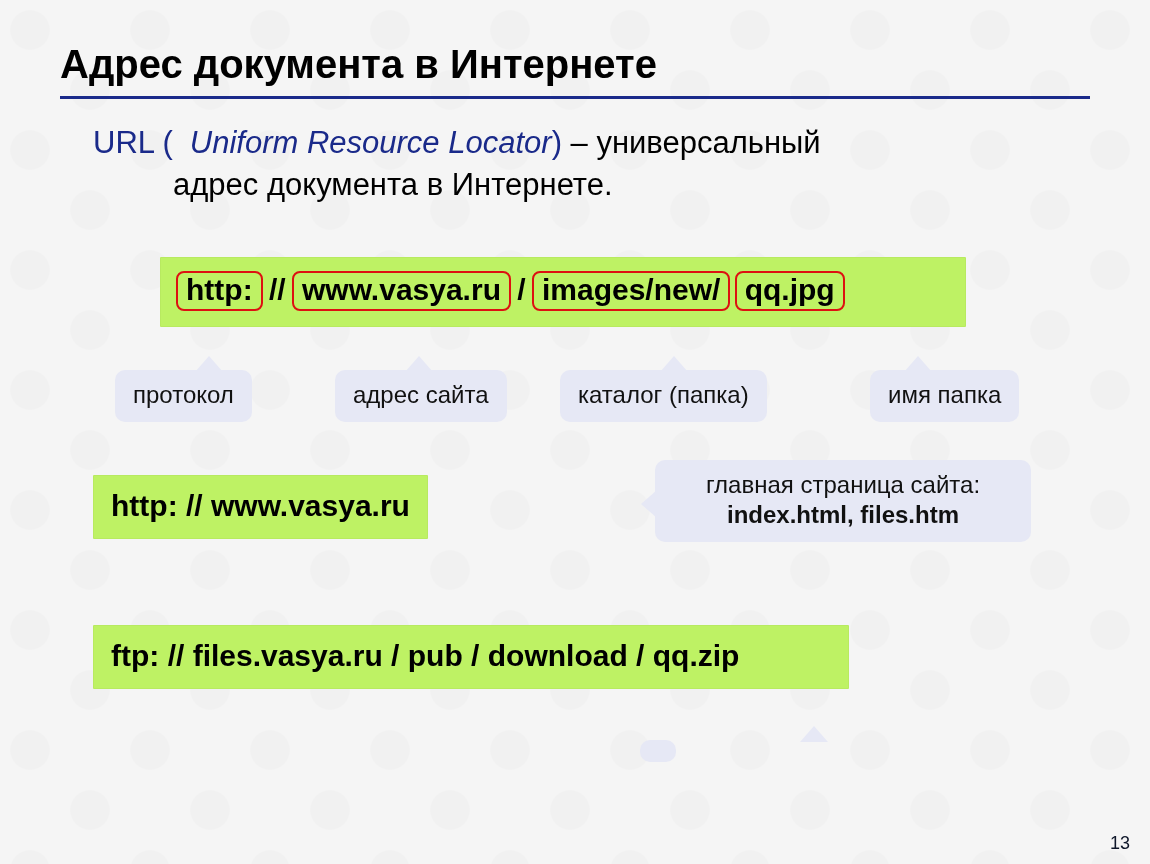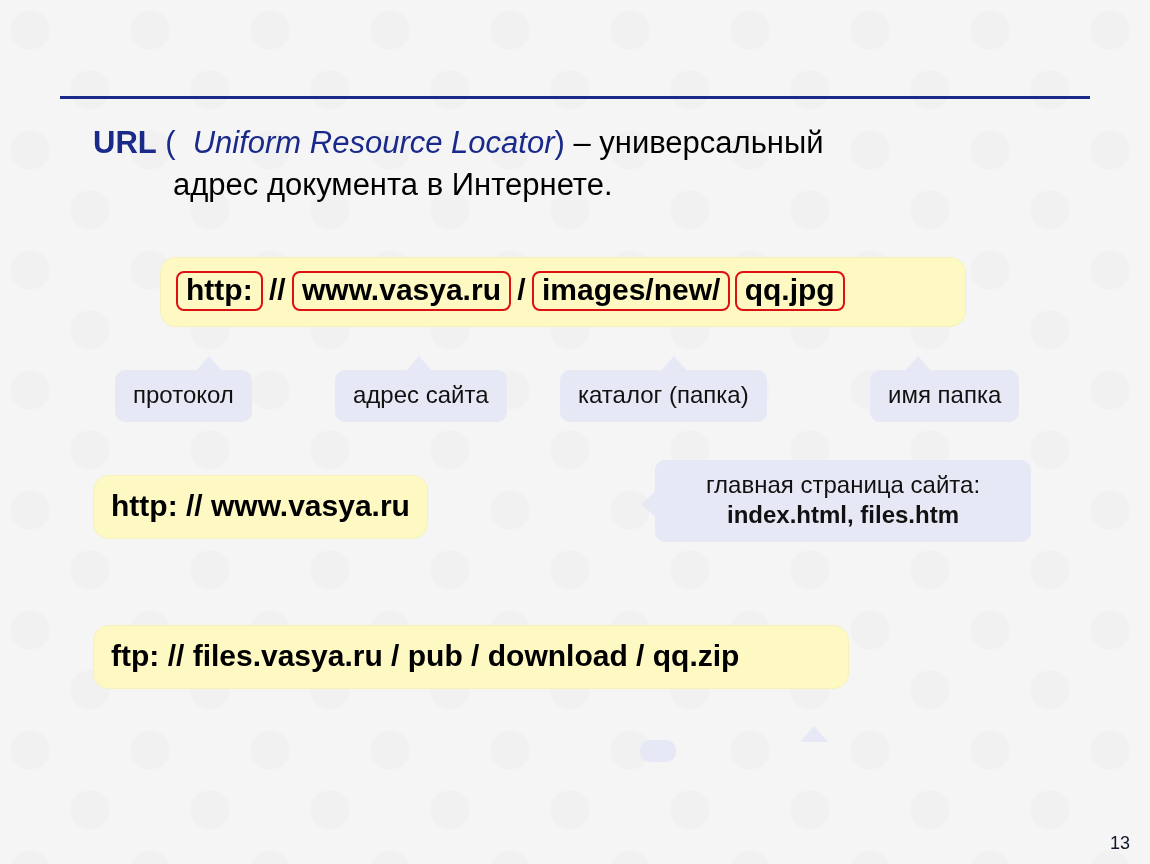--- a/index.html
+++ b/index.html
@@ -29,29 +29,29 @@
     font-size:40px;font-weight:bold;color:#000;
   }
   .title-underline{
     position:absolute;left:60px;top:96px;width:1030px;height:0;
     border-top:3px solid #1a2a8a;
   }
   .def{
     position:absolute;left:93px;top:122px;width:970px;
     font-size:31px;line-height:1.35;color:#000;
   }
-  .def .url{color:#1a2a8a;font-weight:bold;}
+  .def .url{color:#1a2a8a;font-weight:normal;}
   .def .paren{color:#1a2a8a;}
   .def .ital{color:#1a2a8a;font-style:italic;margin-left:17px;}
   .def .line2{padding-left:80px;display:block}
 
   .yellow-box{
     position:absolute;
-    background:#fef9c3;
-    border-radius:16px;
+    background:#bef264;
+    border-radius:1px;
     padding:14px 18px 16px 18px;
     font-size:30px;font-weight:bold;color:#000;
     box-shadow:0 0 0 1px rgba(0,0,0,.03) inset;
   }
   .red-out{
     display:inline-block;
     border:2px solid #d11;
     border-radius:8px;
     padding:0 8px 2px 8px;
     margin:0 -2px;
@@ -84,20 +84,21 @@
   .pagenum{
     position:absolute;right:20px;bottom:10px;
     font-size:18px;color:#0f172a;
   }
 </style>
 </head>
 <body>
 
 <div class="slide">
 
+  <div class="title">Адрес документа в Интернете</div>
   <div class="title-underline"></div>
 
   <div class="def">
     <span class="url">URL</span><span class="paren"> (</span><span class="ital">Uniform Resource Locator</span><span class="paren">)</span><span> – универсальный</span>
     <span class="line2">адрес документа в Интернете.</span>
   </div>
 
   <div class="yellow-box" style="left:160px;top:257px;width:770px">
     <span class="red-out">http:</span><span> // </span><span class="red-out">www.vasya.ru</span><span> / </span><span class="red-out">images/new/</span><span> </span><span class="red-out">qq.jpg</span>
   </div>

